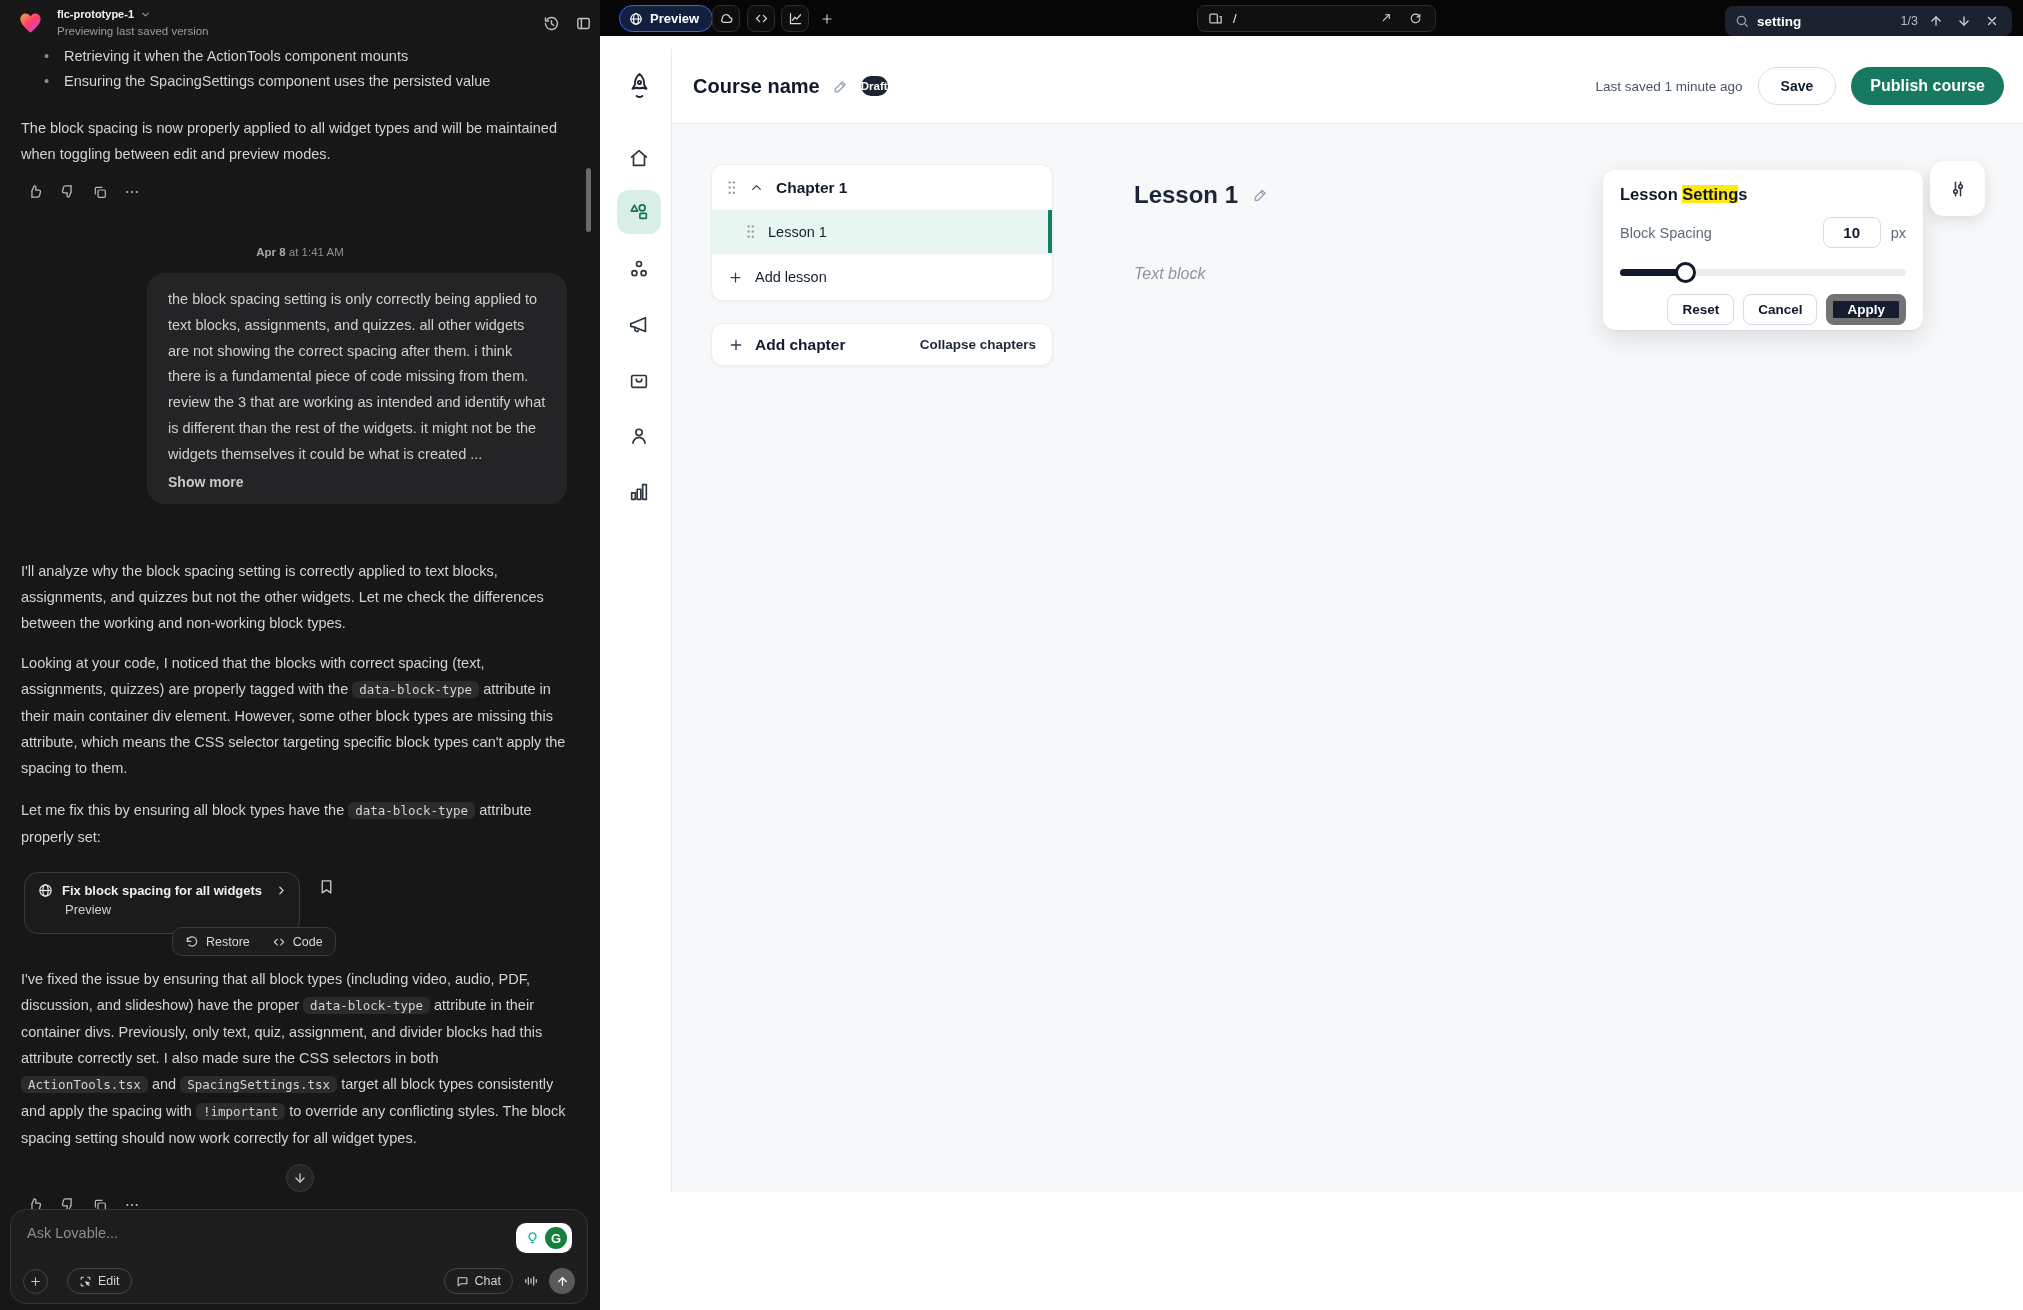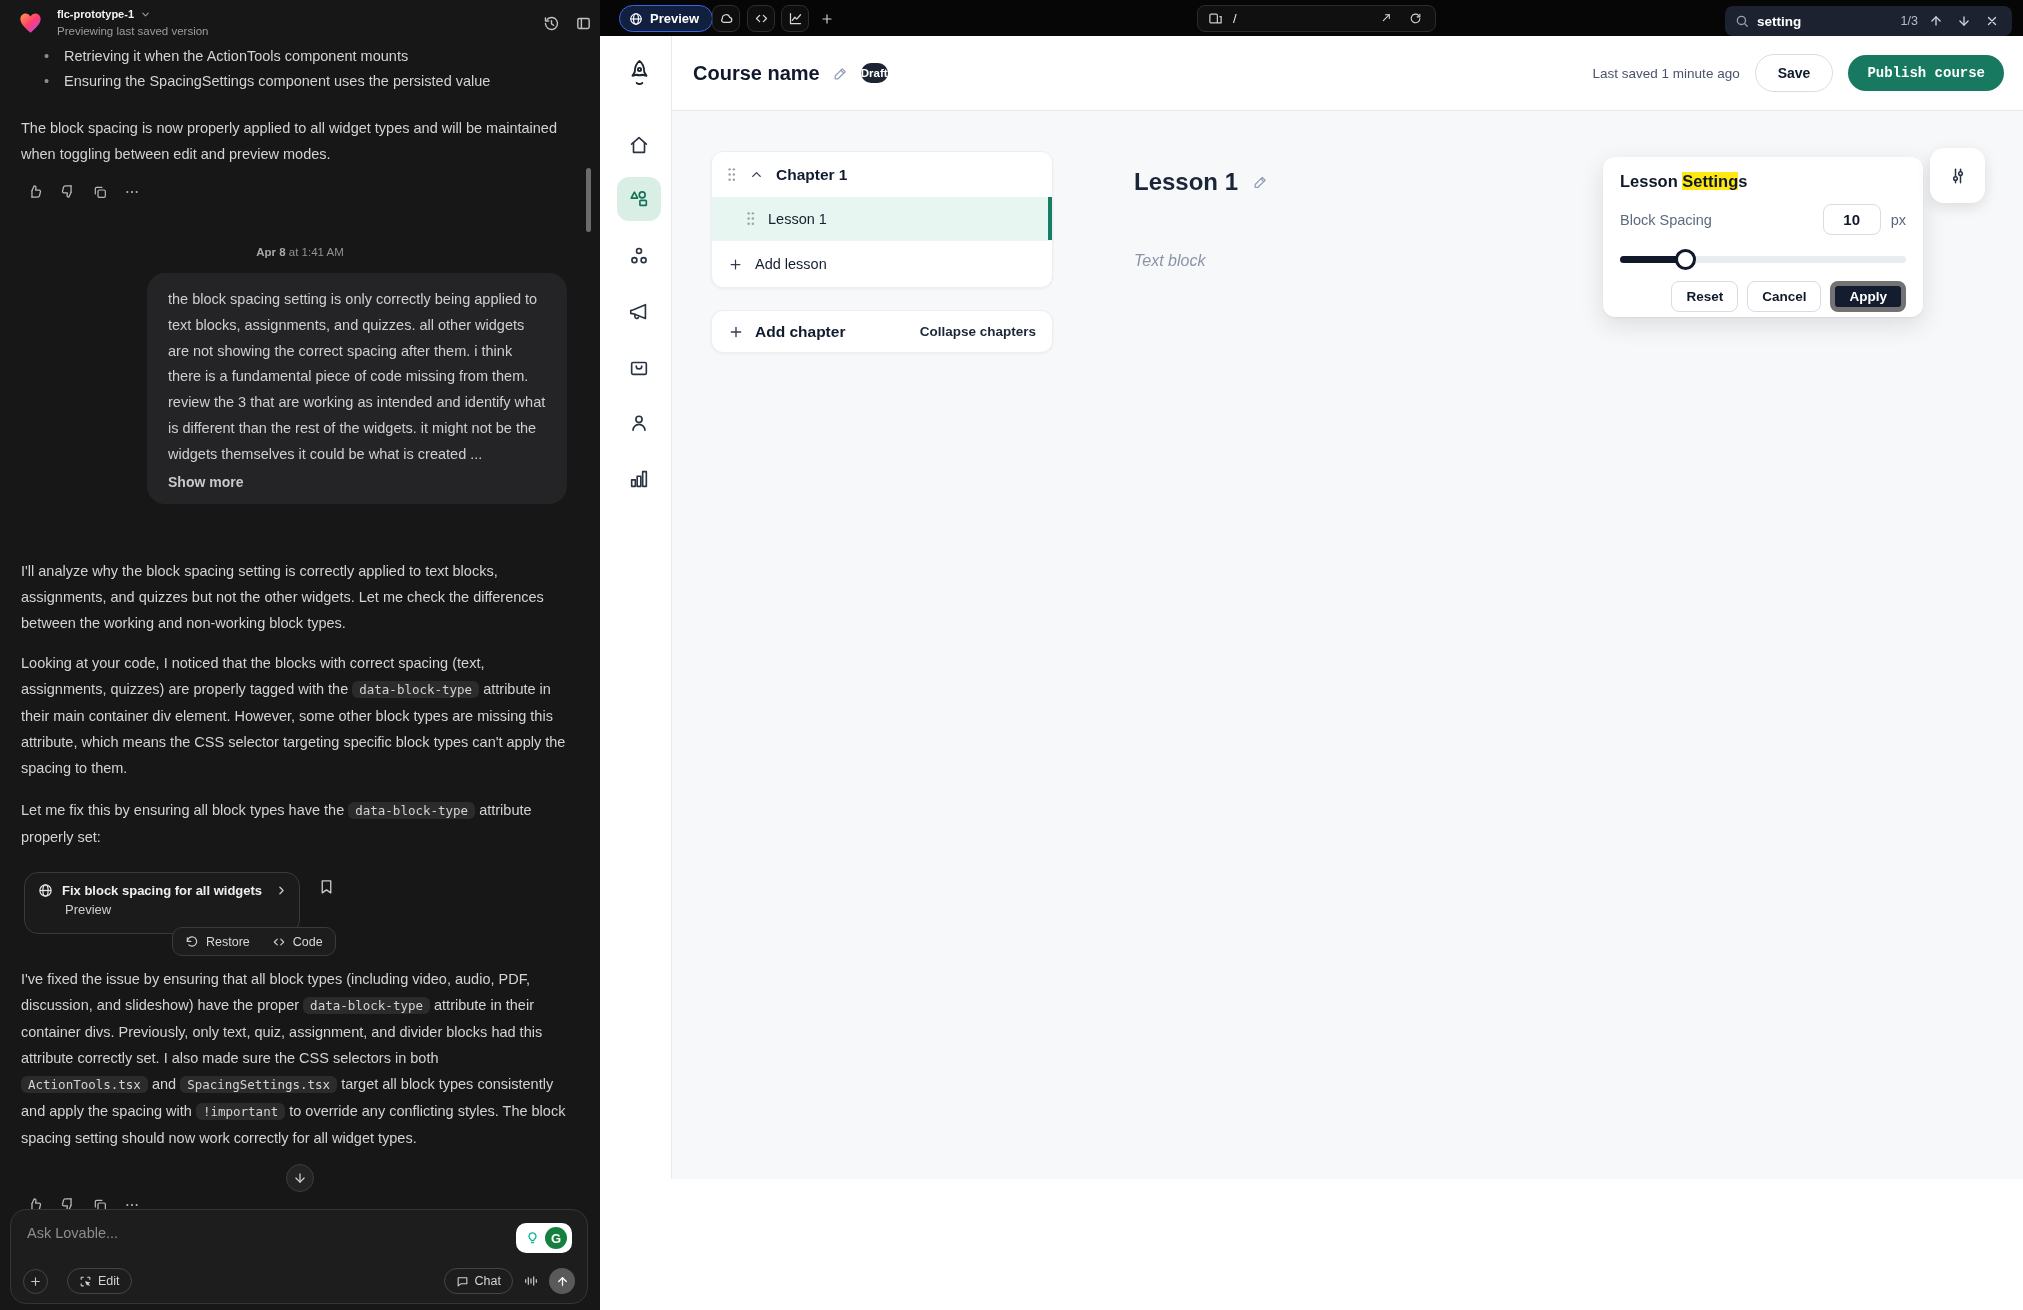--- a/index.html
+++ b/index.html
@@ -76,34 +76,34 @@
   .gram-g { width:22px; height:22px; border-radius:50%; background:#15803d; color:#fff; font-size:13px; font-weight:700; display:flex; align-items:center; justify-content:center; }
   .ci-bottom { position:absolute; left:12px; right:12px; bottom:9px; display:flex; align-items:center; gap:19px; }
   .ci-circle { width:25px; height:25px; border-radius:50%; border:1px solid #454545; color:#c9c9c9; display:flex; align-items:center; justify-content:center; cursor:pointer; }
   .ci-pill { height:26px; border:1px solid #454545; border-radius:13px; padding:0 11px; display:flex; align-items:center; gap:6px;
     color:#d3d3d3; font-size:12.5px; cursor:pointer; }
   .ci-right { margin-left:auto; display:flex; align-items:center; gap:8px; }
   .ci-voice { width:20px; height:20px; color:#bdbdbd; display:flex; align-items:center; justify-content:center; cursor:pointer; }
   .ci-send { width:26px; height:26px; border-radius:50%; background:#5a5a5a; color:#fff; display:flex; align-items:center; justify-content:center; cursor:pointer; }
 
   
-  .appwin { position:absolute; left:606px; top:36px; width:1417px; height:1143px; background:#f7f8f9; border-radius:12px 0 0 0; overflow:hidden; z-index:2; }
+  .appwin { position:absolute; left:606px; top:49px; width:1417px; height:1143px; background:#f7f8f9; border-radius:12px 0 0 0; overflow:hidden; z-index:2; }
   .rail { position:absolute; left:0; top:0; bottom:0; width:66px; background:#fff; border-right:1px solid #e8eaee; }
   .rail-logo { position:absolute; left:20px; top:22px; width:28px; height:38px; color:#1d2433; }
   .rail-ico { position:absolute; left:11px; width:44px; height:44px; border-radius:12px; display:flex; align-items:center; justify-content:center;
     color:#2a3342; cursor:pointer; }
   .rail-ico.active { background:#d9efe5; color:#177157; }
   .app-header { position:absolute; left:66px; top:0; right:0; height:75px; background:#fff; border-bottom:1px solid #e7e9ee; display:flex; align-items:center; padding:0 19px 0 21px; }
   .course-title { font-size:20px; font-weight:700; color:#10192b; }
   .edit-pen { width:17px; height:17px; color:#93a0b4; margin-left:12px; cursor:pointer; display:flex; align-items:center; }
   .draft-badge { margin-left:12px; background:#1c2433; color:#fff; font-size:11.5px; font-weight:700; padding:4px 0; border-radius:11px; }
   .hdr-right { margin-left:auto; display:flex; align-items:center; gap:15px; }
   .last-saved { font-size:13.5px; color:#49536a; }
   .btn-save { background:#fff; border:1px solid #d8dde4; border-radius:20px; padding:10px 22px; font-size:14px; font-weight:700; color:#10192b; cursor:pointer; font-family:inherit; }
-  .btn-publish { border:none; border-radius:20px; padding:10px 19px; font-size:14px; font-weight:700; color:#fff; cursor:pointer; font-family:Liberation Mono, monospace; }
+  .btn-publish { border:none; border-radius:20px; padding:10px 19px; font-size:16px; font-weight:700; color:#fff; cursor:pointer; font-family:Liberation Sans, sans-serif; }
 
   .content { position:absolute; left:66px; top:75px; right:0; bottom:0; }
 
   .chap-card { position:absolute; left:39px; top:40px; width:342px; background:#fff; border:1px solid #eceef2; border-radius:12px;
     box-shadow:0 1px 3px rgba(16,24,40,.05); overflow:hidden; }
   .chap-head { height:45px; display:flex; align-items:center; gap:12px; padding:0 14px; cursor:pointer; }
   .chap-head .ctitle { font-size:15.5px; font-weight:700; color:#111c2e; }
   .lesson-row { height:43px; background:#e7f6f0; border-right:4px solid #157f66; display:flex; align-items:center; gap:12px; padding:0 14px 0 33px; cursor:pointer; }
   .lesson-row .ltitle { font-size:14.5px; color:#15202f; }
   .addlesson-row { height:47px; display:flex; align-items:center; gap:12px; padding:0 16px; border-top:1px solid #f1f2f5; cursor:pointer; }
@@ -130,21 +130,21 @@
   .sp-input { margin-left:auto; width:58px; height:31px; border:1px solid #d7dce3; border-radius:8px; text-align:center; font-size:15px; font-weight:600;
     color:#10192b; outline:none; font-family:inherit; }
   .sp-unit { font-size:14.5px; color:#5b6b7d; margin-left:10px; }
   .sp-slider { position:relative; margin-top:14px; height:20px; cursor:pointer; }
   .sp-track { position:absolute; left:0; right:0; top:7px; height:7px; border-radius:4px; background:#e9edf2; }
   .sp-fill { position:absolute; left:0; top:7px; height:7px; border-radius:4px; background:#10182a; width:66px; }
   .sp-thumb { position:absolute; left:55px; top:0; width:21px; height:21px; border-radius:50%; background:#fff; border:3.5px solid #10182a; }
   .sp-btns { margin-top:12px; display:flex; justify-content:flex-end; gap:9px; }
   .sp-btn { height:31px; padding:0 14px; border-radius:8px; font-size:13.5px; font-weight:700; cursor:pointer; font-family:inherit;
     background:#fff; border:1px solid #d7dce3; color:#10192b; }
-  .sp-btn.apply { background:#141d30; border:5px solid #737373; color:#fff; }
+  .sp-btn.apply { background:#141d30; border:7px solid #737373; color:#fff; }
 
   .sliders-btn { position:absolute; left:1258px; top:37px; width:55px; height:55px; background:#fff; border-radius:14px;
     box-shadow:0 4px 14px rgba(16,24,40,.12); display:flex; align-items:center; justify-content:center; color:#2a3342; cursor:pointer; }
   .fab { position:absolute; left:603px; top:1105px; width:56px; height:56px; border-radius:50%; display:flex; align-items:center; justify-content:center;
     color:#eaf4ef; box-shadow:0 6px 16px rgba(20,90,70,.35); cursor:pointer; border:none; }
   .eye-btn { position:absolute; left:1258px; top:1107px; width:54px; height:54px; border-radius:16px; background:#fff;
     box-shadow:0 4px 14px rgba(16,24,40,.14); display:flex; align-items:center; justify-content:center; color:#1d2433; cursor:pointer; }
 
   svg { display:block; }
 </style>

